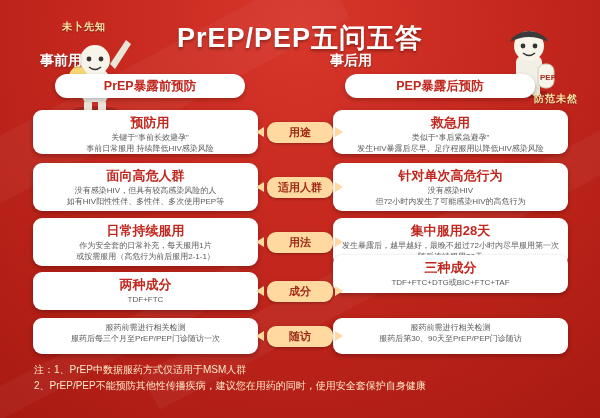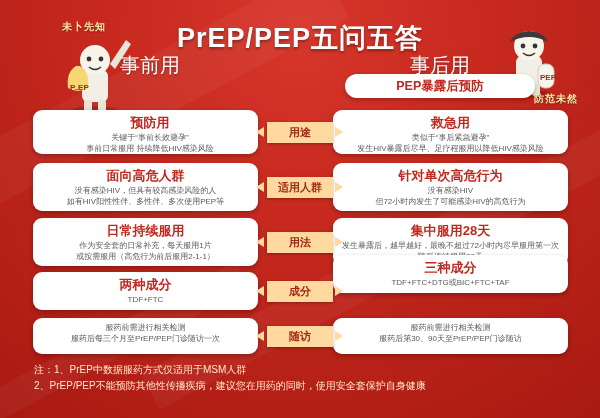--- a/index.html
+++ b/index.html
@@ -32,22 +32,22 @@
   .mascot-left{left:58px;top:30px;}
   .mascot-right{right:34px;top:14px;}
 
   .title{
     position:absolute;left:0;right:0;top:20px;text-align:center;
     color:#fff;font-size:27px;font-weight:bold;letter-spacing:1px;
     text-shadow:0 2px 3px rgba(0,0,0,.35);
   }
 
   .col-head{
-    position:absolute;color:#ffffff;font-size:20px;font-weight:normal;
-    text-align:center;text-shadow:0 1px 2px rgba(0,0,0,.35);
+    position:absolute;color:#ffffff;font-size:14px;font-weight:bold;
+    text-align:left;text-shadow:0 1px 2px rgba(0,0,0,.35);
   }
   .col-head.left{left:40px;width:220px;top:52px;}
   .col-head.right{left:330px;width:220px;top:52px;}
 
   .pill{
     position:absolute;height:24px;line-height:24px;text-align:center;
     border-radius:13px;font-size:12.5px;font-weight:bold;
     box-shadow:0 2px 4px rgba(0,0,0,.25);
   }
   .pill-left{left:55px;width:190px;top:74px;background:#ffffff;color:#c0281f;}
@@ -61,21 +61,21 @@
   .card-title{
     text-align:center;color:#c0281f;font-size:13px;font-weight:bold;
     line-height:16px;margin-bottom:2px;
   }
   .card-sub{
     text-align:center;color:#5b5b5b;font-size:8px;line-height:10.5px;
   }
 
   .tag{
     position:absolute;height:21px;line-height:21px;text-align:center;
-    width:66px;left:267px;border-radius:0;
+    width:66px;left:267px;border-radius:9px;
     background:#ffd9a0;color:#9e2a16;font-size:11px;font-weight:bold;
     box-shadow:0 1px 3px rgba(0,0,0,.3);
   }
   .arrow{
     position:absolute;width:0;height:0;
     border-top:5px solid transparent;border-bottom:5px solid transparent;
   }
   .arrow-l{border-right:8px solid #ffd9a0;left:256px;}
   .arrow-r{border-left:8px solid #ffd9a0;left:335px;}
 
@@ -122,20 +122,21 @@
     <rect x="26" y="70" width="8" height="12" rx="3" fill="#e8e4d8"></rect>
     <rect x="40" y="70" width="8" height="12" rx="3" fill="#e8e4d8"></rect>
   </svg>
   <div class="corner-label corner-right">防范未然</div>
 
   <div class="title">PrEP/PEP五问五答</div>
 
   <div class="col-head left">事前用</div>
   <div class="col-head right">事后用</div>
 
+  <div class="pill pill-left">PrEP暴露前预防</div>
   <div class="pill pill-right">PEP暴露后预防</div>
 
   <div id="rows-host">
       <div class="card left" style="top: 110px; height: 44px; padding-left: 16px;">
         <div class="card-title">预防用</div>
         <div class="card-sub">
           <div>关键于“事前长效避孕”</div>
           <div>事前日常服用 持续降低HIV感染风险</div>
         </div>
       </div>

